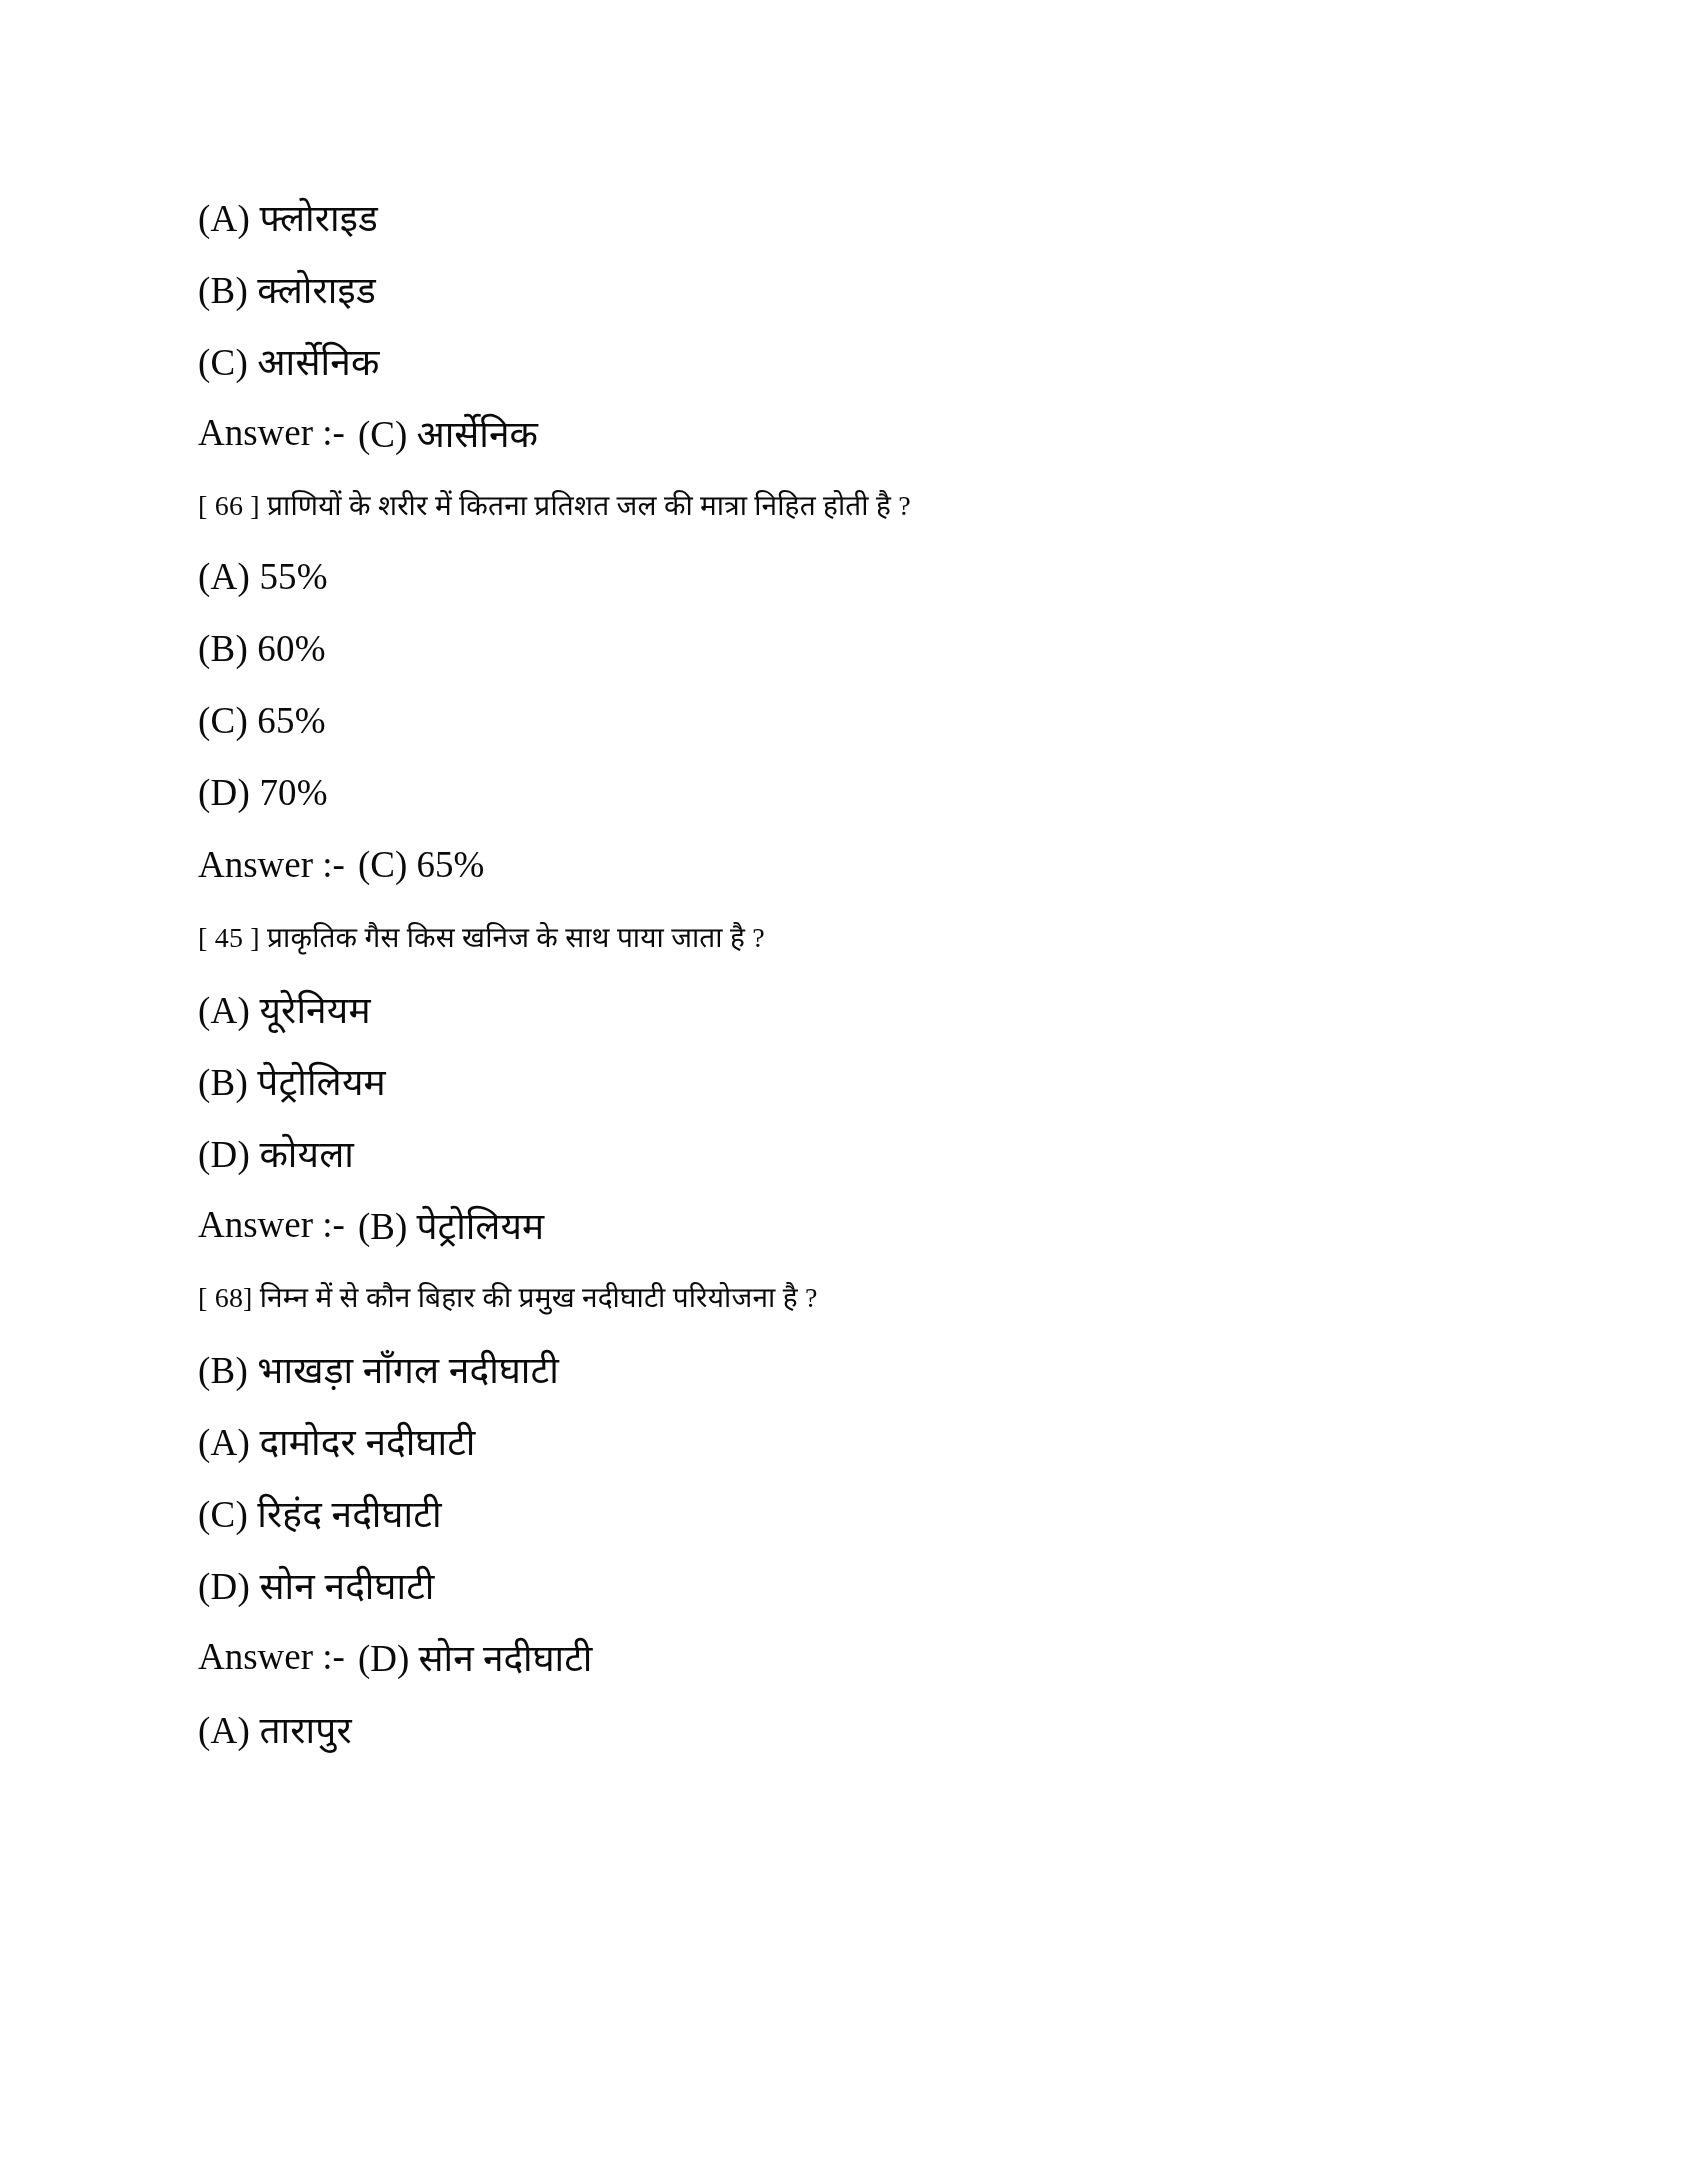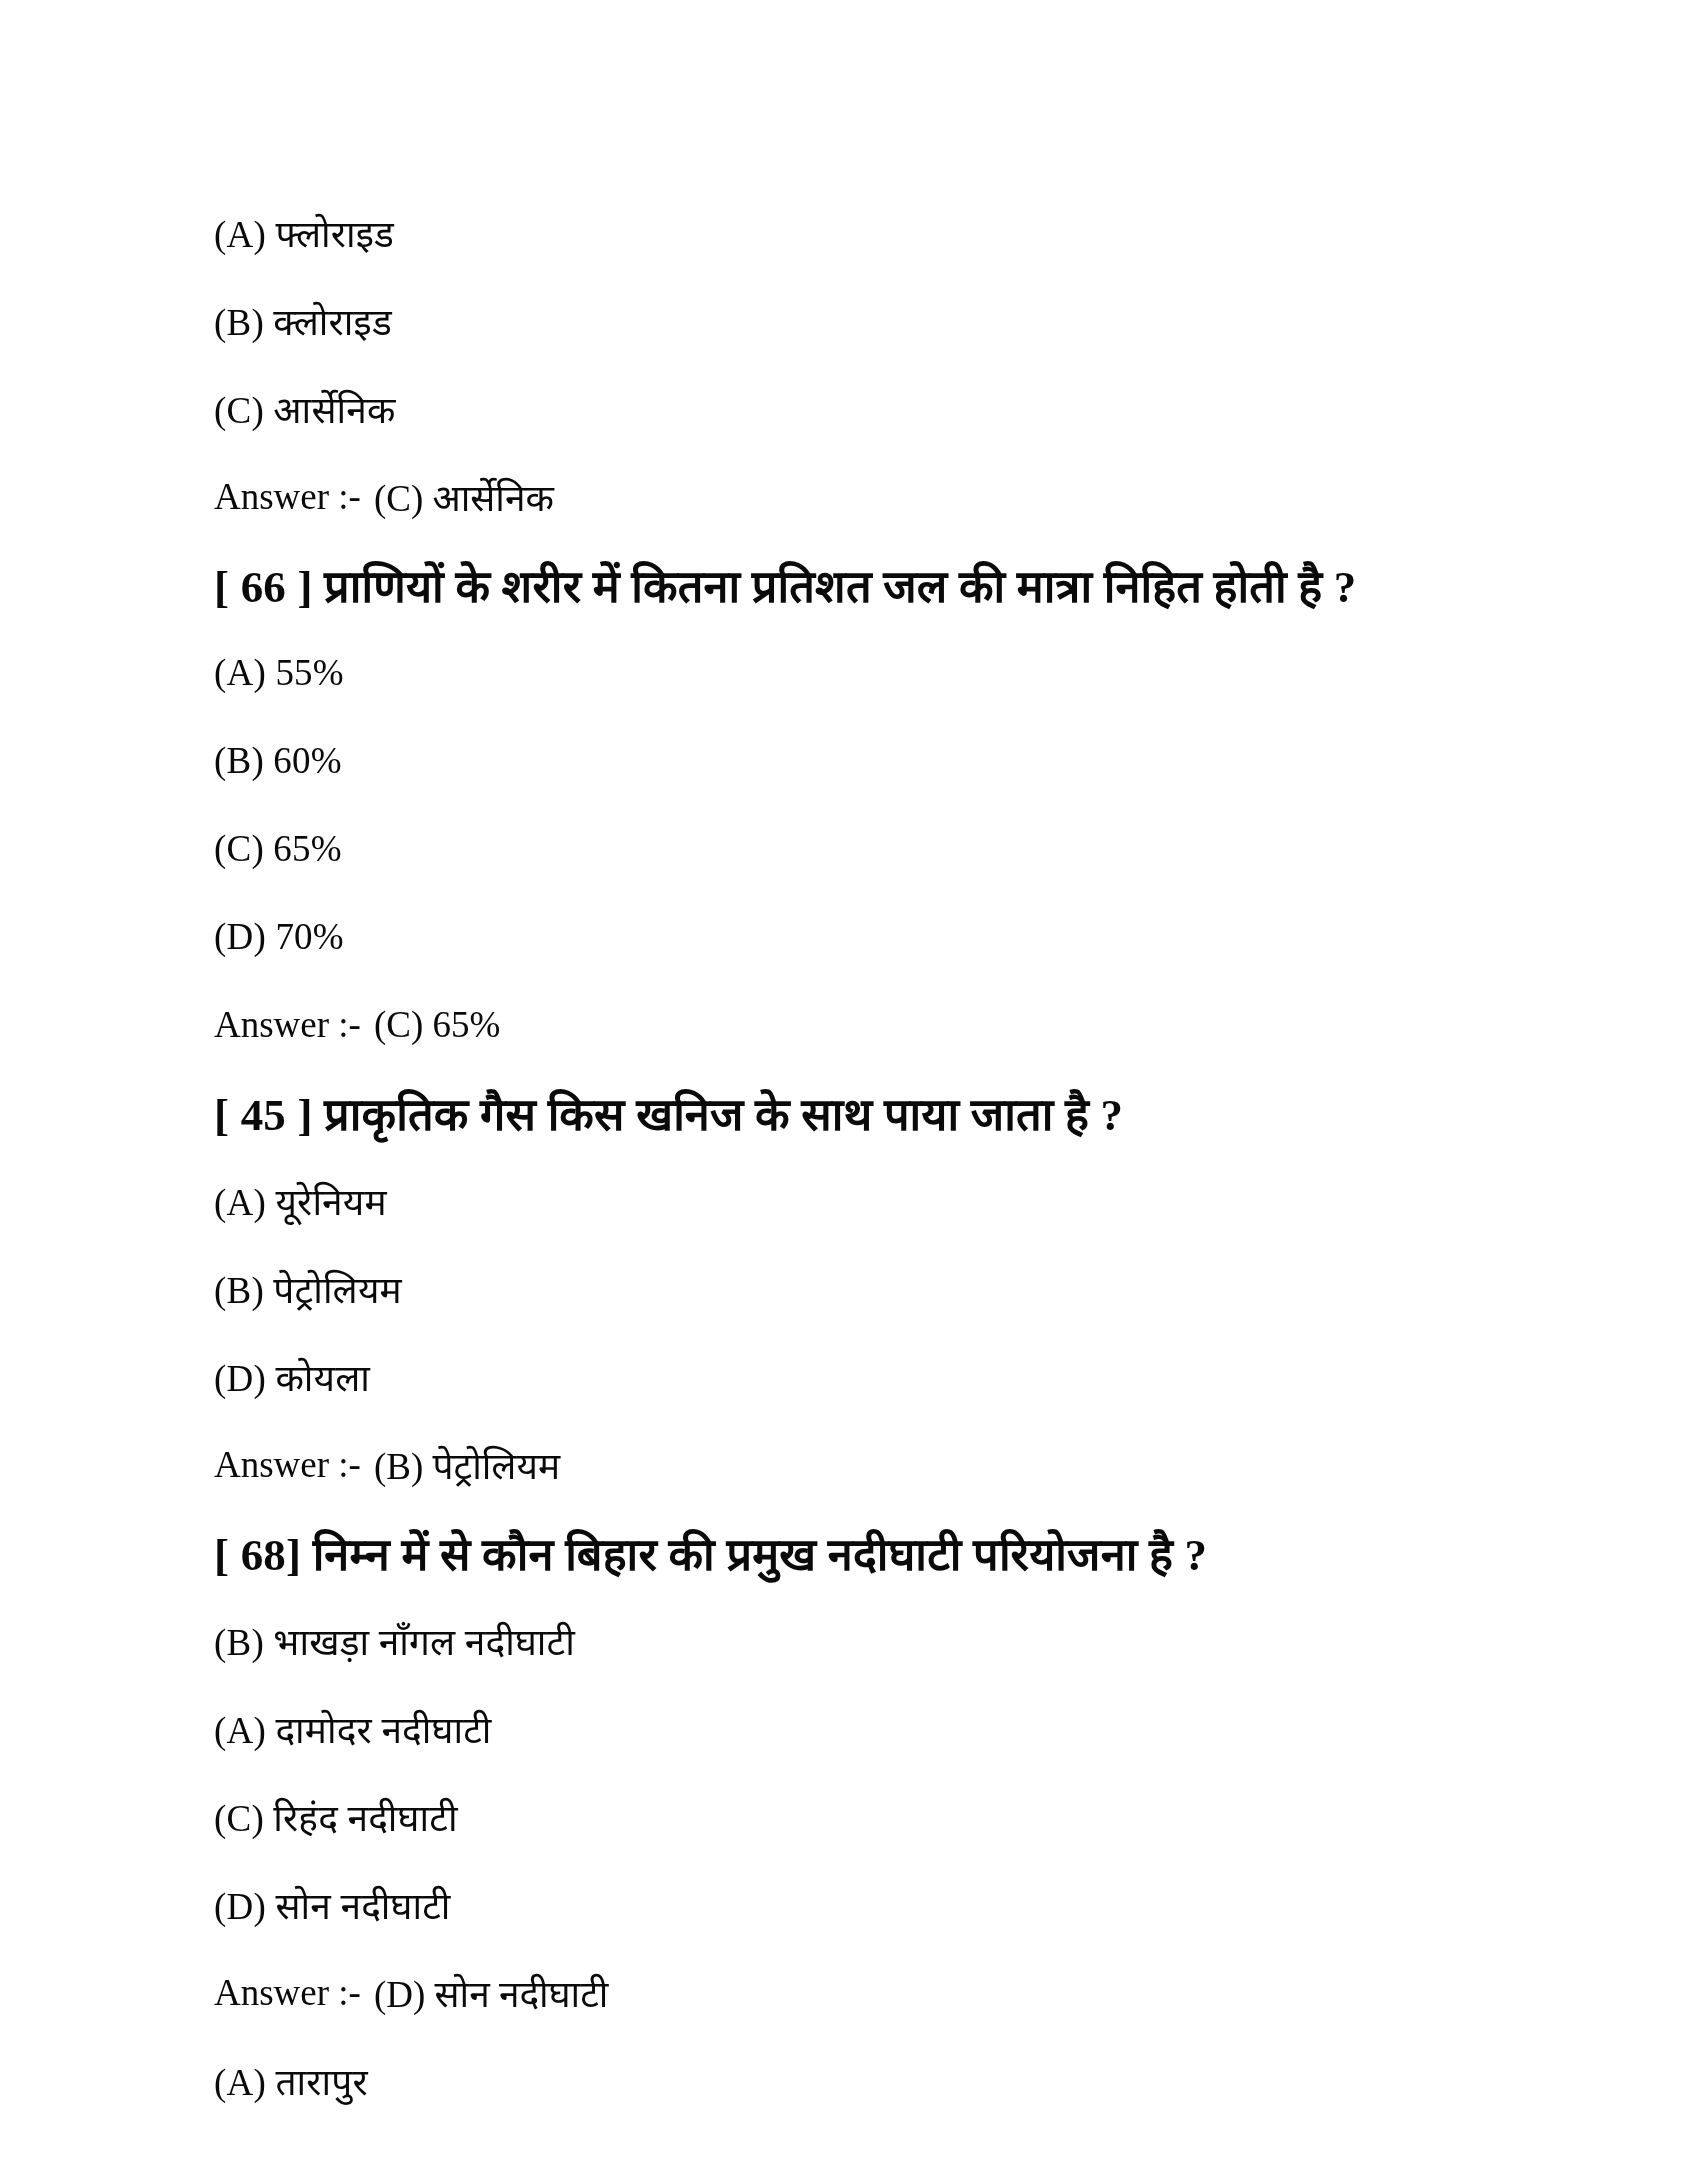--- a/index.html
+++ b/index.html
@@ -15,31 +15,31 @@
     box-sizing: border-box;
     width: 1683px;
     height: 2178px;
     padding: 180px 89px 0 198px;
     background: #ffffff;
   }
   .row {
     height: 72px;
     display: flex;
     align-items: center;
-    margin: 16px;
+    margin: 0;
     white-space: nowrap;
   }
   .opt {
     font-size: 37px;
     font-weight: 400;
     letter-spacing: 0.2px;
   }
   .q {
-    font-size: 45px;
-    font-weight: 700;
+    font-size: 28px;
+    font-weight: 400;
     letter-spacing: 0.2px;
   }
   .ans-label {
     font-size: 37px;
     font-weight: 400;
   }
   .ans-value {
     font-size: 37px;
     font-weight: 400;
     margin-left: 13px;

